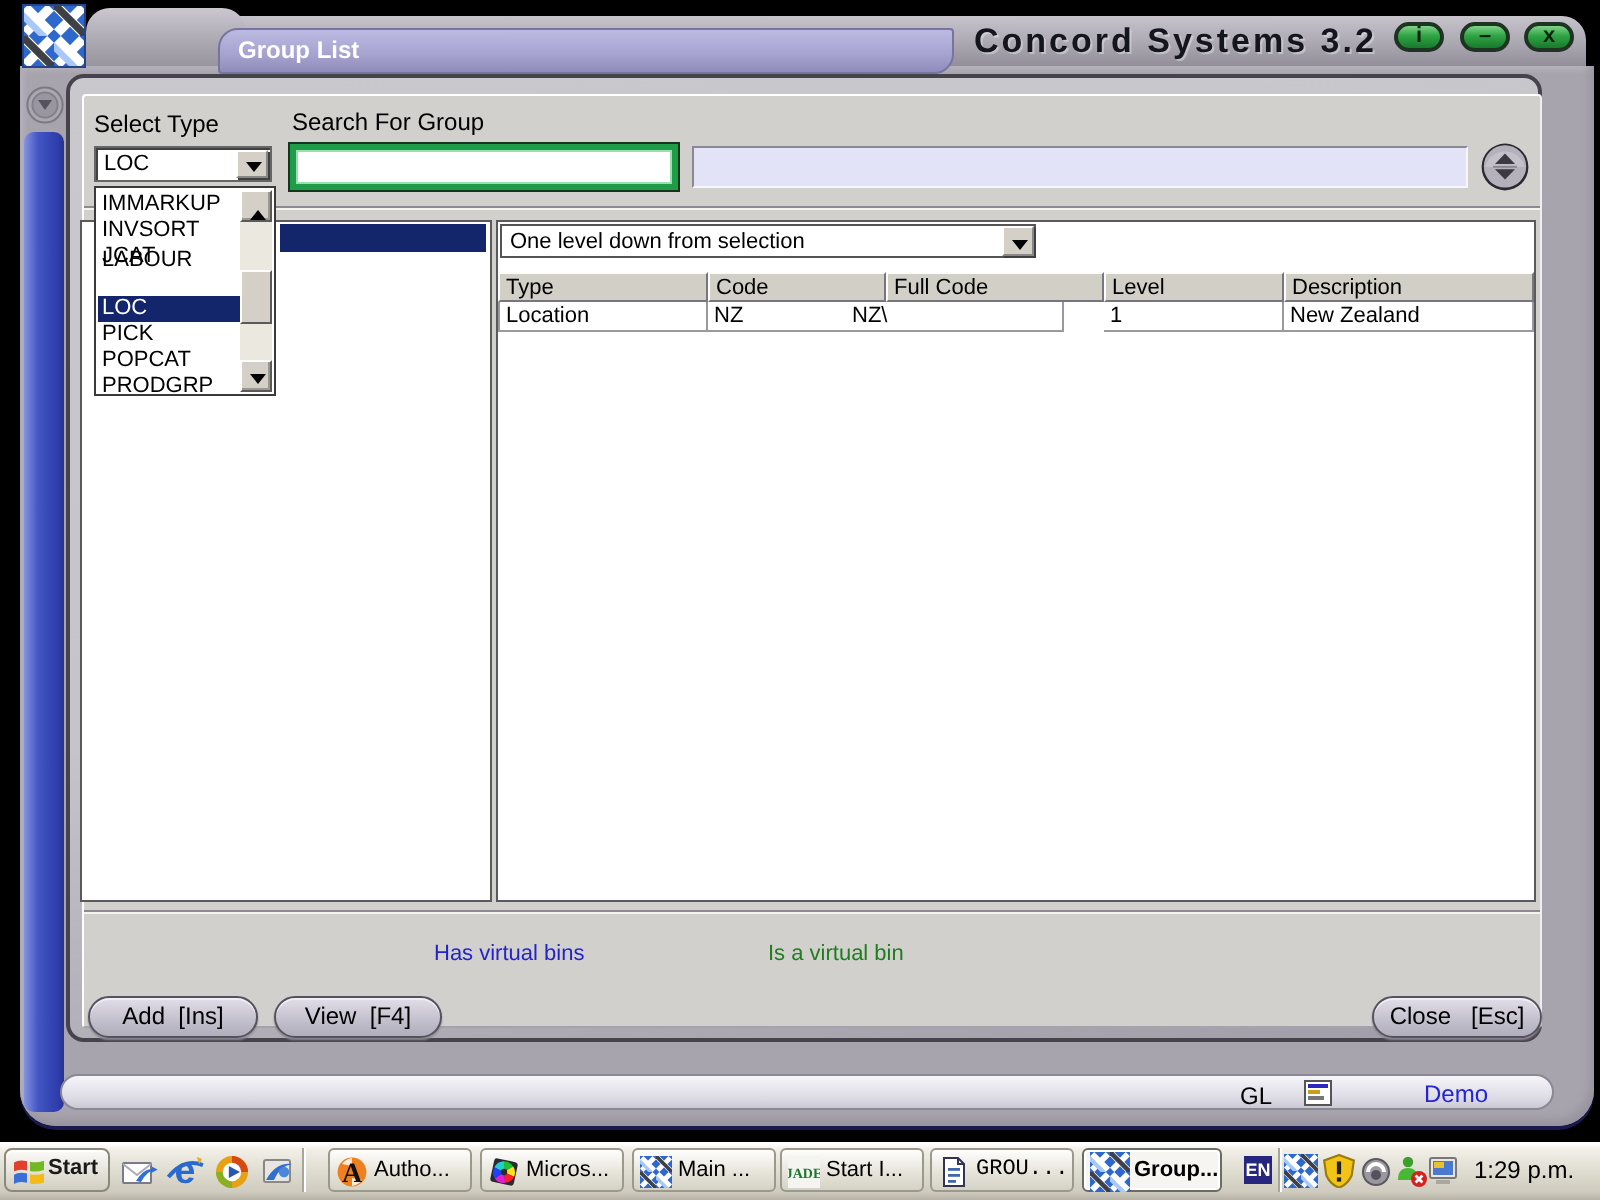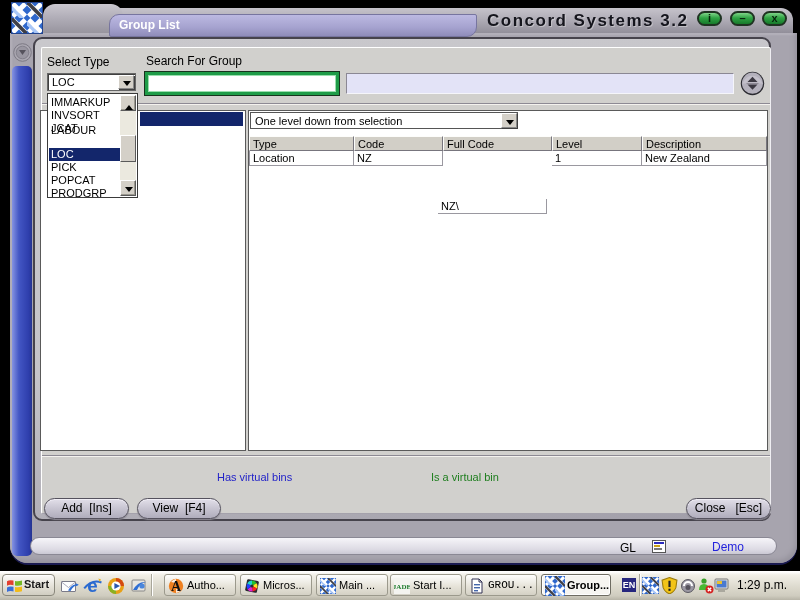--- a/index.html
+++ b/index.html
@@ -134,21 +134,21 @@
       <span class="tri" style="left:4px;top:6px;border:4px solid transparent;border-top:5px solid #000;"></span>
     </div>
 
 <div class="abs th" style="left:249px;width:105px;">Type</div>
 <div class="abs th" style="left:354px;width:89px;">Code</div>
 <div class="abs th" style="left:443px;width:109px;">Full Code</div>
 <div class="abs th" style="left:552px;width:90px;">Level</div>
 <div class="abs th" style="left:642px;width:125px;">Description</div>
 <div class="abs td" style="left:249px;width:105px;border-left:1px solid #9a98a0;">Location</div>
 <div class="abs td" style="left:354px;width:89px;">NZ</div>
-<div class="abs td" style="left:438px;width:109px;margin-top:48px;">NZ\</div>
+<div class="abs td" style="left:423px;width:109px;">NZ\</div>
 <div class="abs td" style="left:552px;width:90px;">1</div>
 <div class="abs td" style="left:642px;width:125px;">New Zealand</div>
 
 <div class="abs" id="combo1">
       <span class="txt">LOC</span>
     </div>
 <div class="dd" style="left:118px;top:75px;width:16px;height:14px;">
       <span class="tri" style="left:4px;top:5px;border:4px solid transparent;border-top:5px solid #000;"></span>
     </div>
 <div class="abs" id="ddList">
@@ -166,21 +166,21 @@
         </div>
 <div id="sthumb"></div>
 <div class="sbtn" style="bottom:0;">
           <span class="tri" style="left:4px;top:6px;border:4px solid transparent;border-top:5px solid #000;"></span>
         </div>
 </div>
 </div>
 
 <div class="abs groove" style="left:42px;top:455px;width:728px;"></div>
 <div class="abs" style="left:217px;top:471px;font-size:11px;color:#2323c8;">Has virtual bins</div>
-<div class="abs" style="left:384px;top:471px;font-size:11px;color:#1e7e1e;margin-left:47px;">Is a virtual bin</div>
+<div class="abs" style="left:384px;top:471px;font-size:11px;color:#1e7e1e;">Is a virtual bin</div>
 <div class="btn" style="left:44px;width:85px;">Add&nbsp;&nbsp;[Ins]</div>
 <div class="btn" style="left:137px;width:84px;">View&nbsp;&nbsp;[F4]</div>
 <div class="btn" style="left:686px;width:85px;">Close&nbsp;&nbsp;&nbsp;[Esc]</div>
 
 <div class="abs" id="pill"></div>
 <div class="abs" style="left:620px;top:541px;font-size:12px;color:#000;">GL</div>
 <svg class="abs" style="left:652px;top:540px" width="14" height="13" viewBox="0 0 14 13">
 <rect x="0.5" y="0.5" width="13" height="12" fill="#fff" stroke="#555"></rect>
 <rect x="2" y="2" width="10" height="2" fill="#2a2ac0"></rect>
 <rect x="2" y="5" width="6" height="2" fill="#c8a018"></rect>

